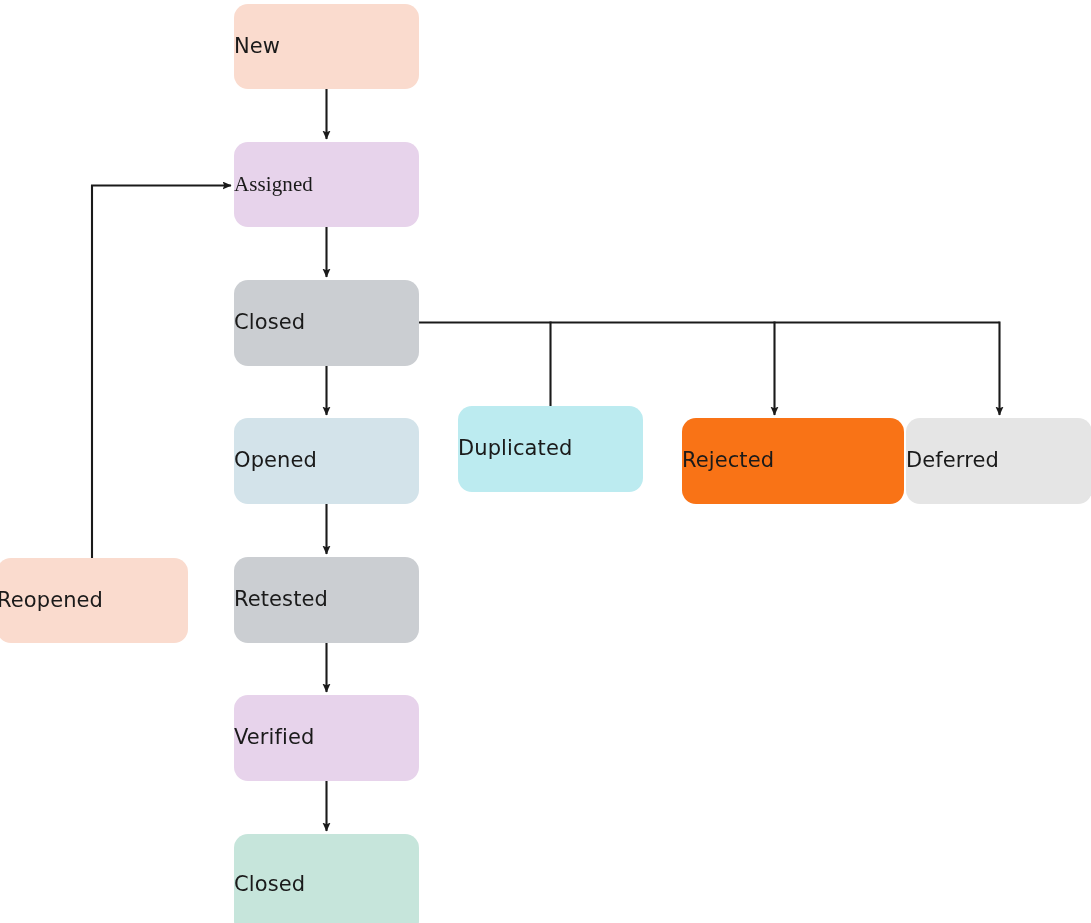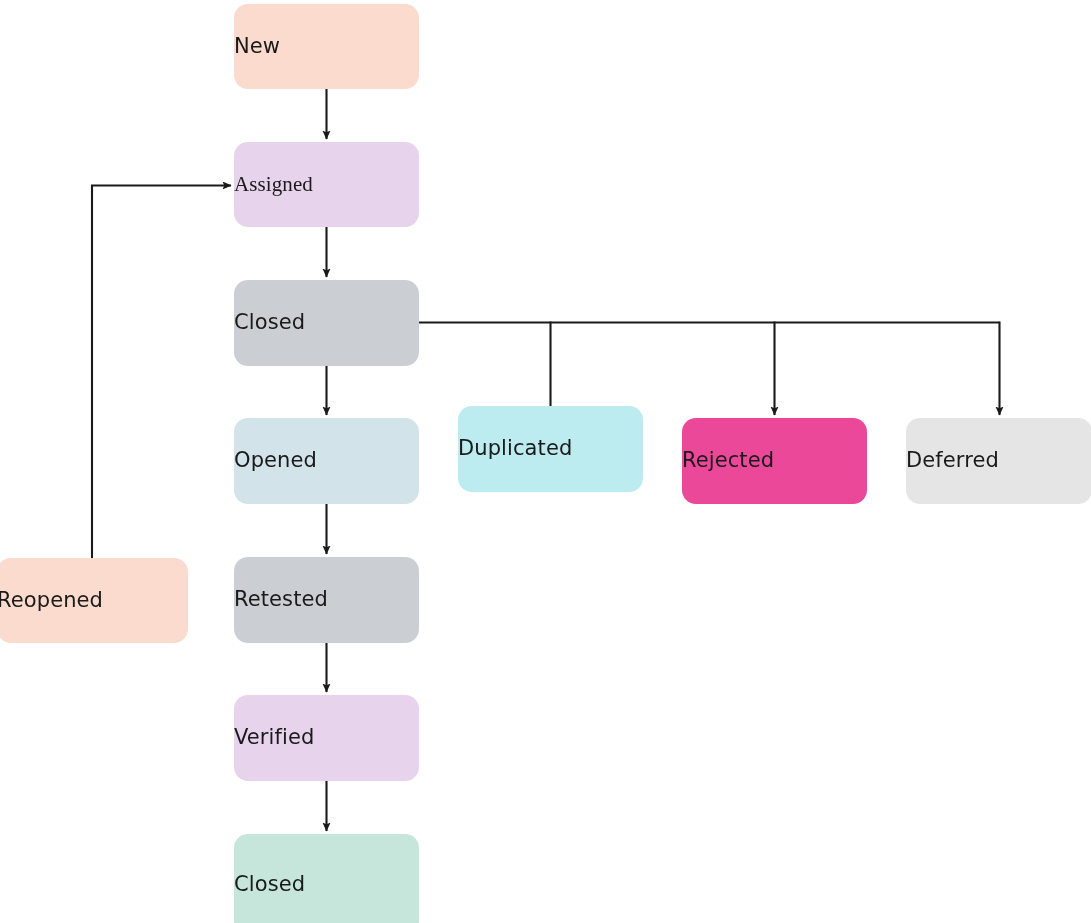--- a/index.html
+++ b/index.html
@@ -91,21 +91,21 @@
   </div>
 
   <div class="node" style="left:234px; top:418px; width:185px; height:86px; background:#d3e3ea;">
     <span class="node-label">Opened</span>
   </div>
 
   <div class="node" style="left:458px; top:406px; width:185px; height:86px; background:#bcebf0;">
     <span class="node-label">Duplicated</span>
   </div>
 
-  <div class="node" style="left:682px; top:418px; width:185px; height:86px; background:#ec4899;">
+  <div class="node" style="left:682px; top:418px; width:222px; height:86px; background:#f97316;">
     <span class="node-label">Rejected</span>
   </div>
 
   <div class="node" style="left:906px; top:418px; width:186px; height:86px; background:#e5e5e5;">
     <span class="node-label">Deferred</span>
   </div>
 
   <div class="node" style="left:-3px; top:558px; width:191px; height:85px; background:#fadbce;">
     <span class="node-label">Reopened</span>
   </div>

